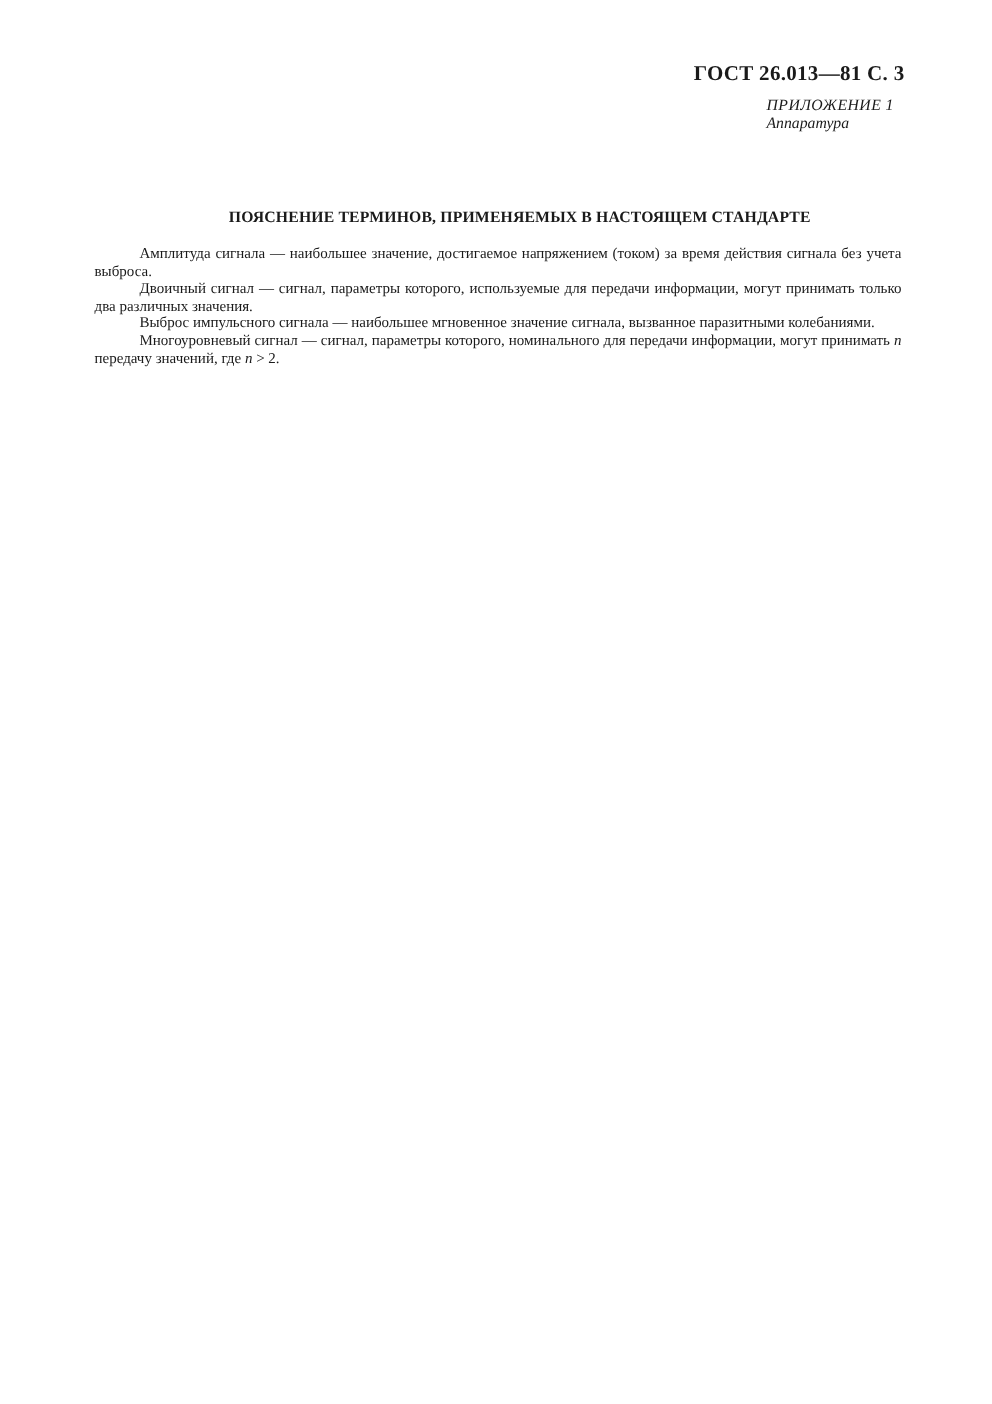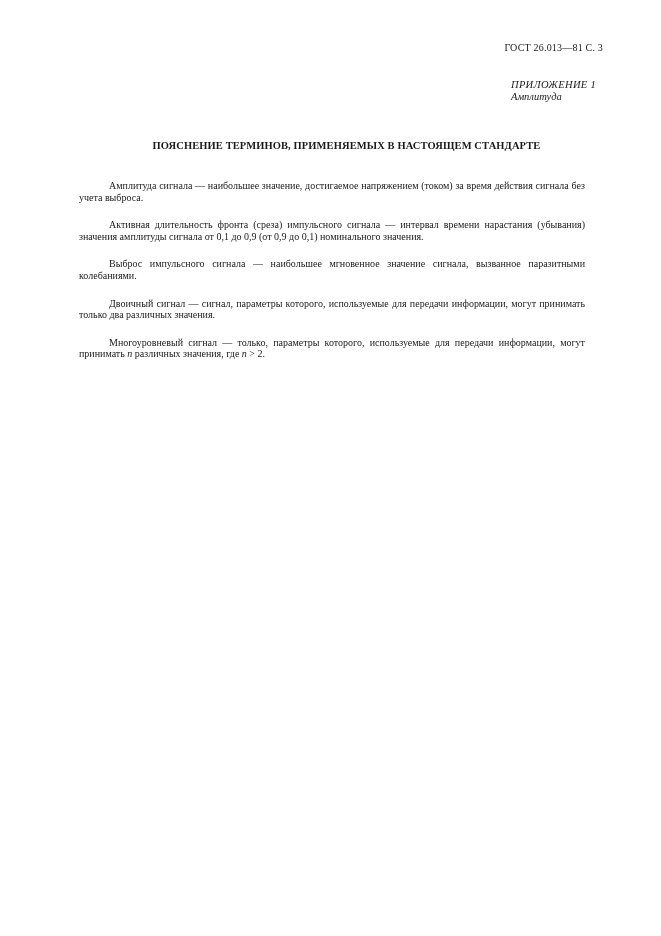--- a/index.html
+++ b/index.html
@@ -1,40 +1,39 @@
 <!DOCTYPE html>
 <html><head>
 <meta charset="utf-8">
 <style>
   html, body { margin: 0; padding: 0; background: #ffffff; }
   body { width: 661px; height: 936px; position: relative; overflow: hidden;
          font-family: "Liberation Serif", "DejaVu Serif", serif; color: #1a1a1a; }
-  .page-header { position: absolute; right: 58px; top: 42px; font-weight: normal;
-                 font-size: 10px; letter-spacing: 0.2px; }
-  .appendix { position: absolute; left: 511px; top: 79px; font-style: italic;
+  .page-header { position: absolute; right: 58px; top: 42px; font-weight: bold;
+                 font-size: 14px; letter-spacing: 0.2px; }
+  .appendix { position: absolute; left: 511px; top: 65px; font-style: italic;
               font-size: 10.5px; line-height: 12px; }
   .appendix .label { letter-spacing: 0.3px; }
   .section-title { position: absolute; left: 0; width: 100%; top: 140px; text-align: center;
                    font-weight: bold; font-size: 10.5px; letter-spacing: 0.1px; padding-left: 16px; }
   .body { position: absolute; left: 63px; top: 164px; width: 538px; font-size: 10px;
           line-height: 11.6px; text-align: justify; }
-  .body p { margin: 16px; text-indent: 30px; }
+  .body p { margin: 0; text-indent: 30px; }
   em.var { font-style: italic; }
 </style>
 </head>
 <body>
 
 <div class="page-header">ГОСТ 26.013—81 С. 3</div>
 
 <div class="appendix">
   <div class="label">ПРИЛОЖЕНИЕ 1</div>
-  <div>Амплитуда</div>
+  <div>Аппаратура</div>
 </div>
 
 <div class="section-title">ПОЯСНЕНИЕ ТЕРМИНОВ, ПРИМЕНЯЕМЫХ В НАСТОЯЩЕМ СТАНДАРТЕ</div>
 
 <div class="body">
   <p>Амплитуда сигнала — наибольшее значение, достигаемое напряжением (током) за время действия сигнала без учета выброса.</p>
-  <p>Активная длительность фронта (среза) импульсного сигнала — интервал времени нарастания (убывания) значения амплитуды сигнала от 0,1 до 0,9 (от 0,9 до 0,1) номинального значения.</p>
+  <p>Двоичный сигнал — сигнал, параметры которого, используемые для передачи информации, могут при­нимать только два различных значения.</p>
   <p>Выброс импульсного сигнала — наибольшее мгновенное значение сигнала, вызванное паразитными колебаниями.</p>
-  <p>Двоичный сигнал — сигнал, параметры которого, используемые для передачи информации, могут при­нимать только два различных значения.</p>
-  <p><span>Многоуровневый сигнал — только, параметры которого, используемые для передачи информации, могут принимать </span><em class="var">n</em><span> различных значения, где </span><em class="var">n</em><span> &gt; 2.</span></p>
+  <p><span>Многоуровневый сигнал — сигнал, параметры которого, номинального для передачи информации, могут принимать </span><em class="var">n</em><span> передачу значений, где </span><em class="var">n</em><span> &gt; 2.</span></p>
 </div>
 
 </body></html>

